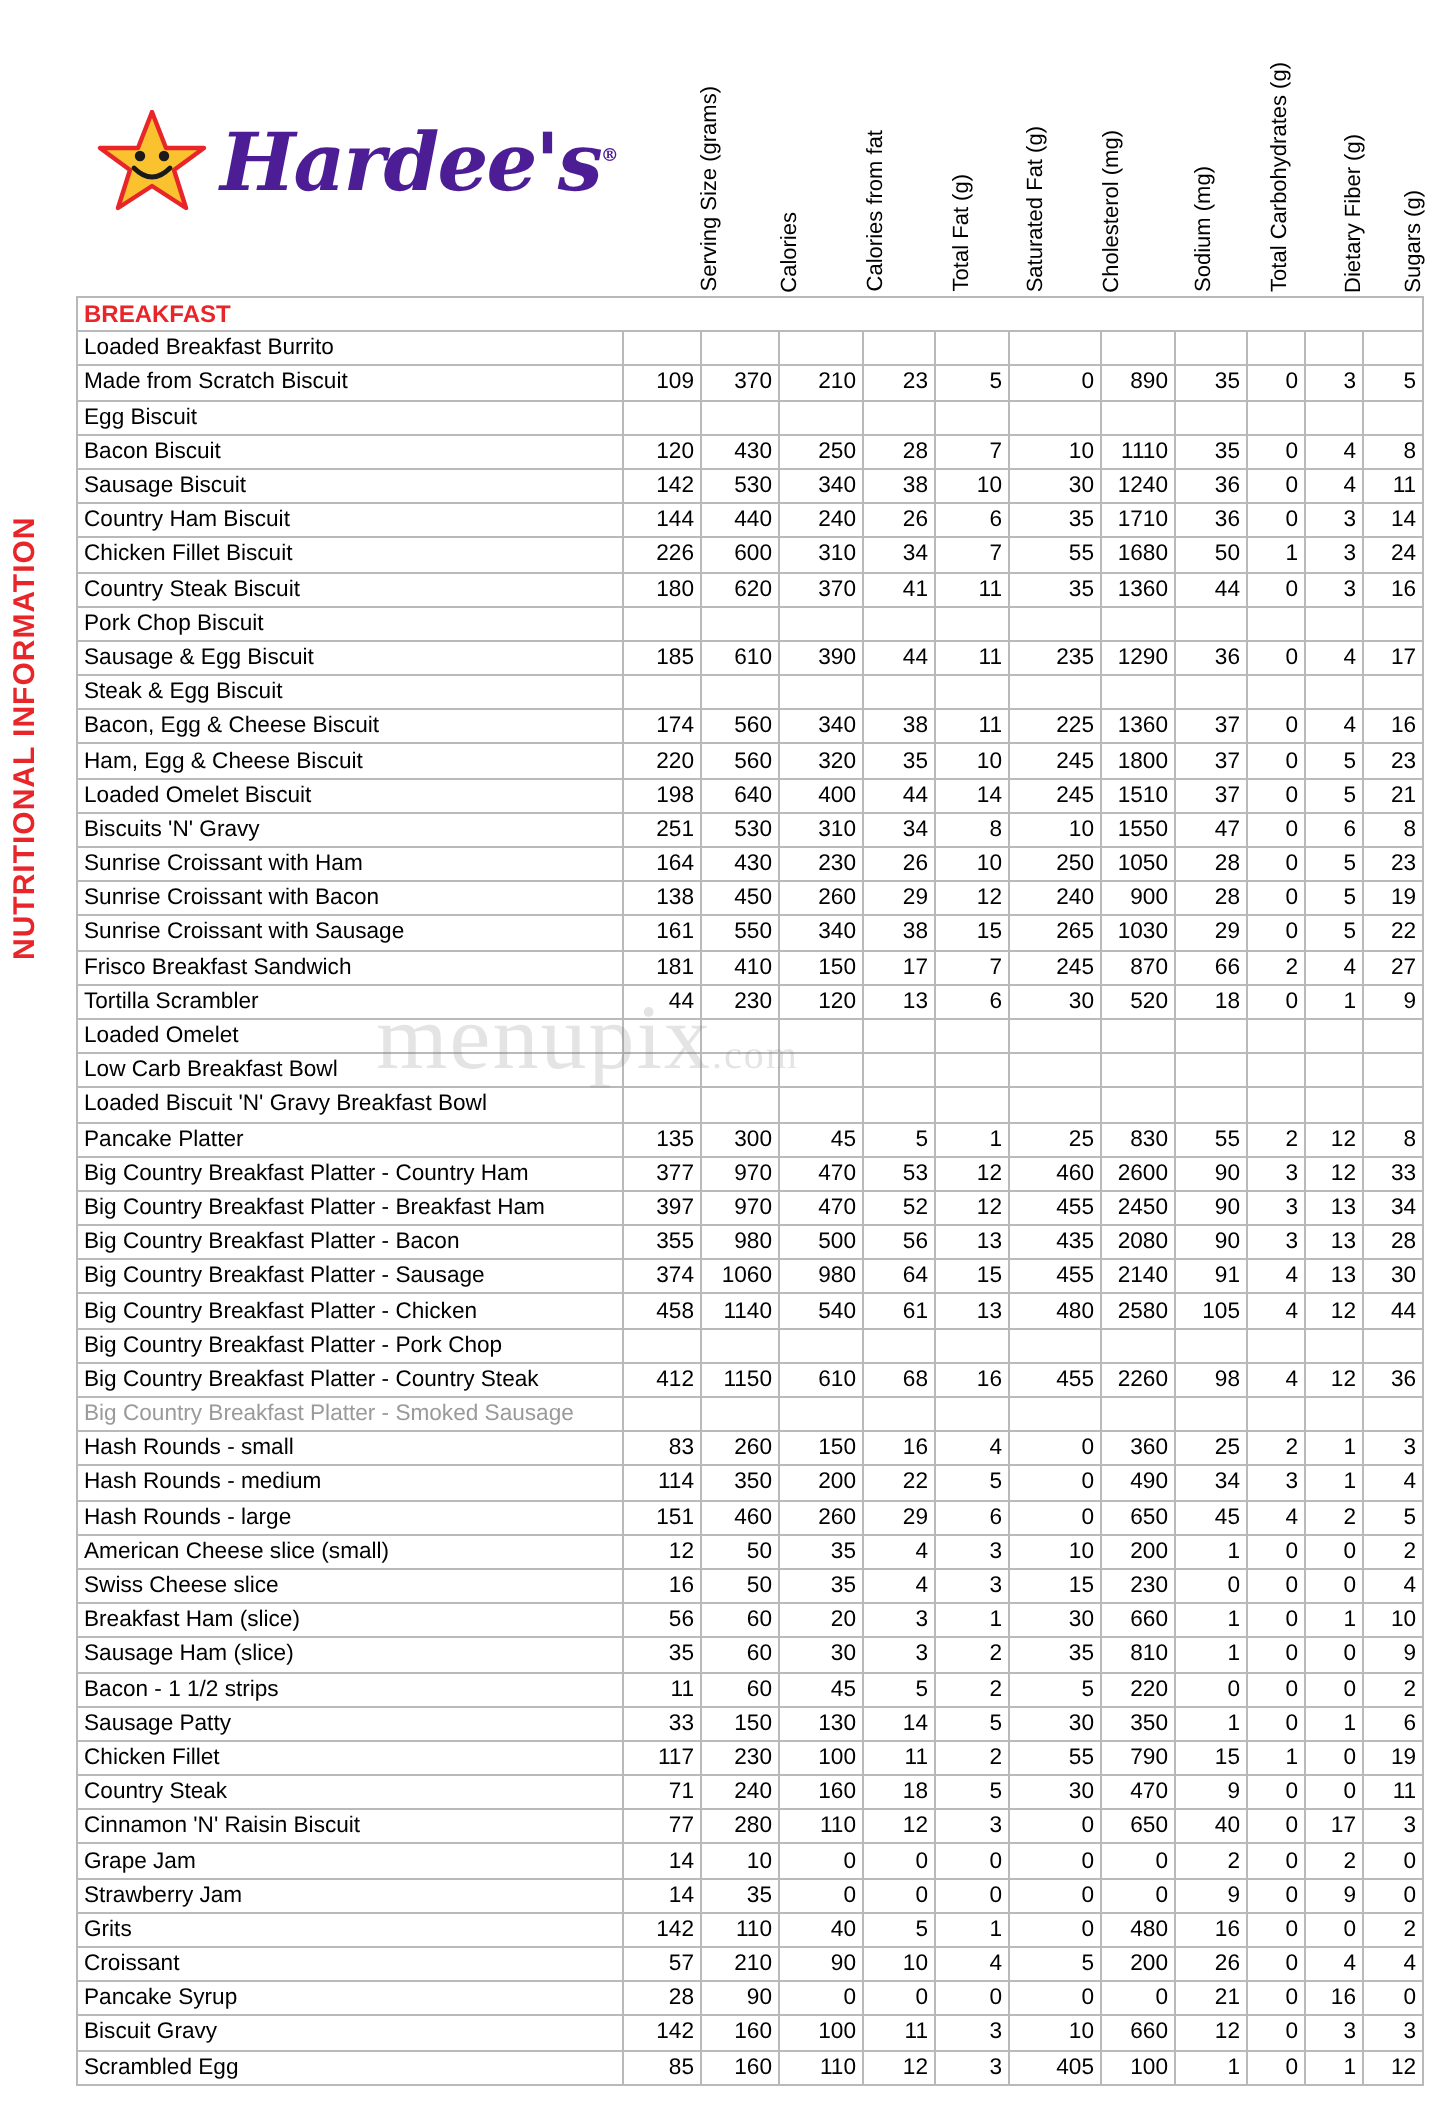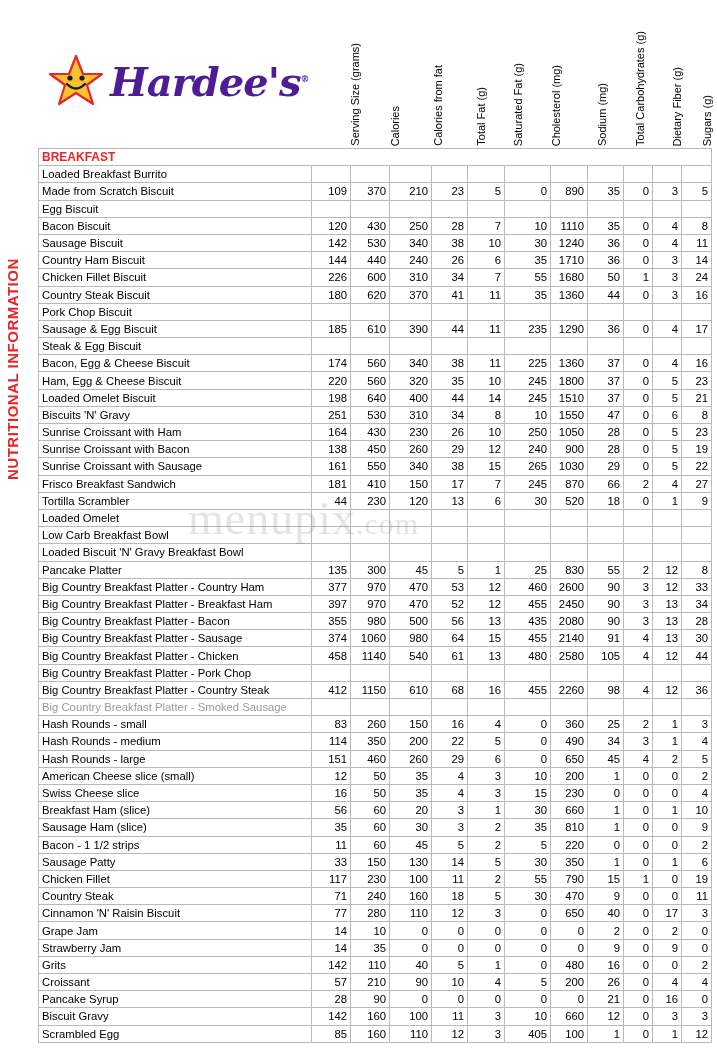--- a/index.html
+++ b/index.html
@@ -128,21 +128,21 @@
     left: 188px;
     top: 492px;
     font-size: 46px;
     color: rgba(120,120,120,0.20);
     font-family: "Liberation Serif", serif;
     letter-spacing: 1px;
     pointer-events: none;
     user-select: none;
     z-index: 5;
   }
-  .watermark .dotcom { font-size: 30px; text-align: center; }
+  .watermark .dotcom { font-size: 20px; text-align: center; }
 </style>
 </head>
 <body>
 
 <div class="page">
 
   <div class="side-title">NUTRITIONAL INFORMATION</div>
 
   <div class="header">
     <div class="logo-wrap">

